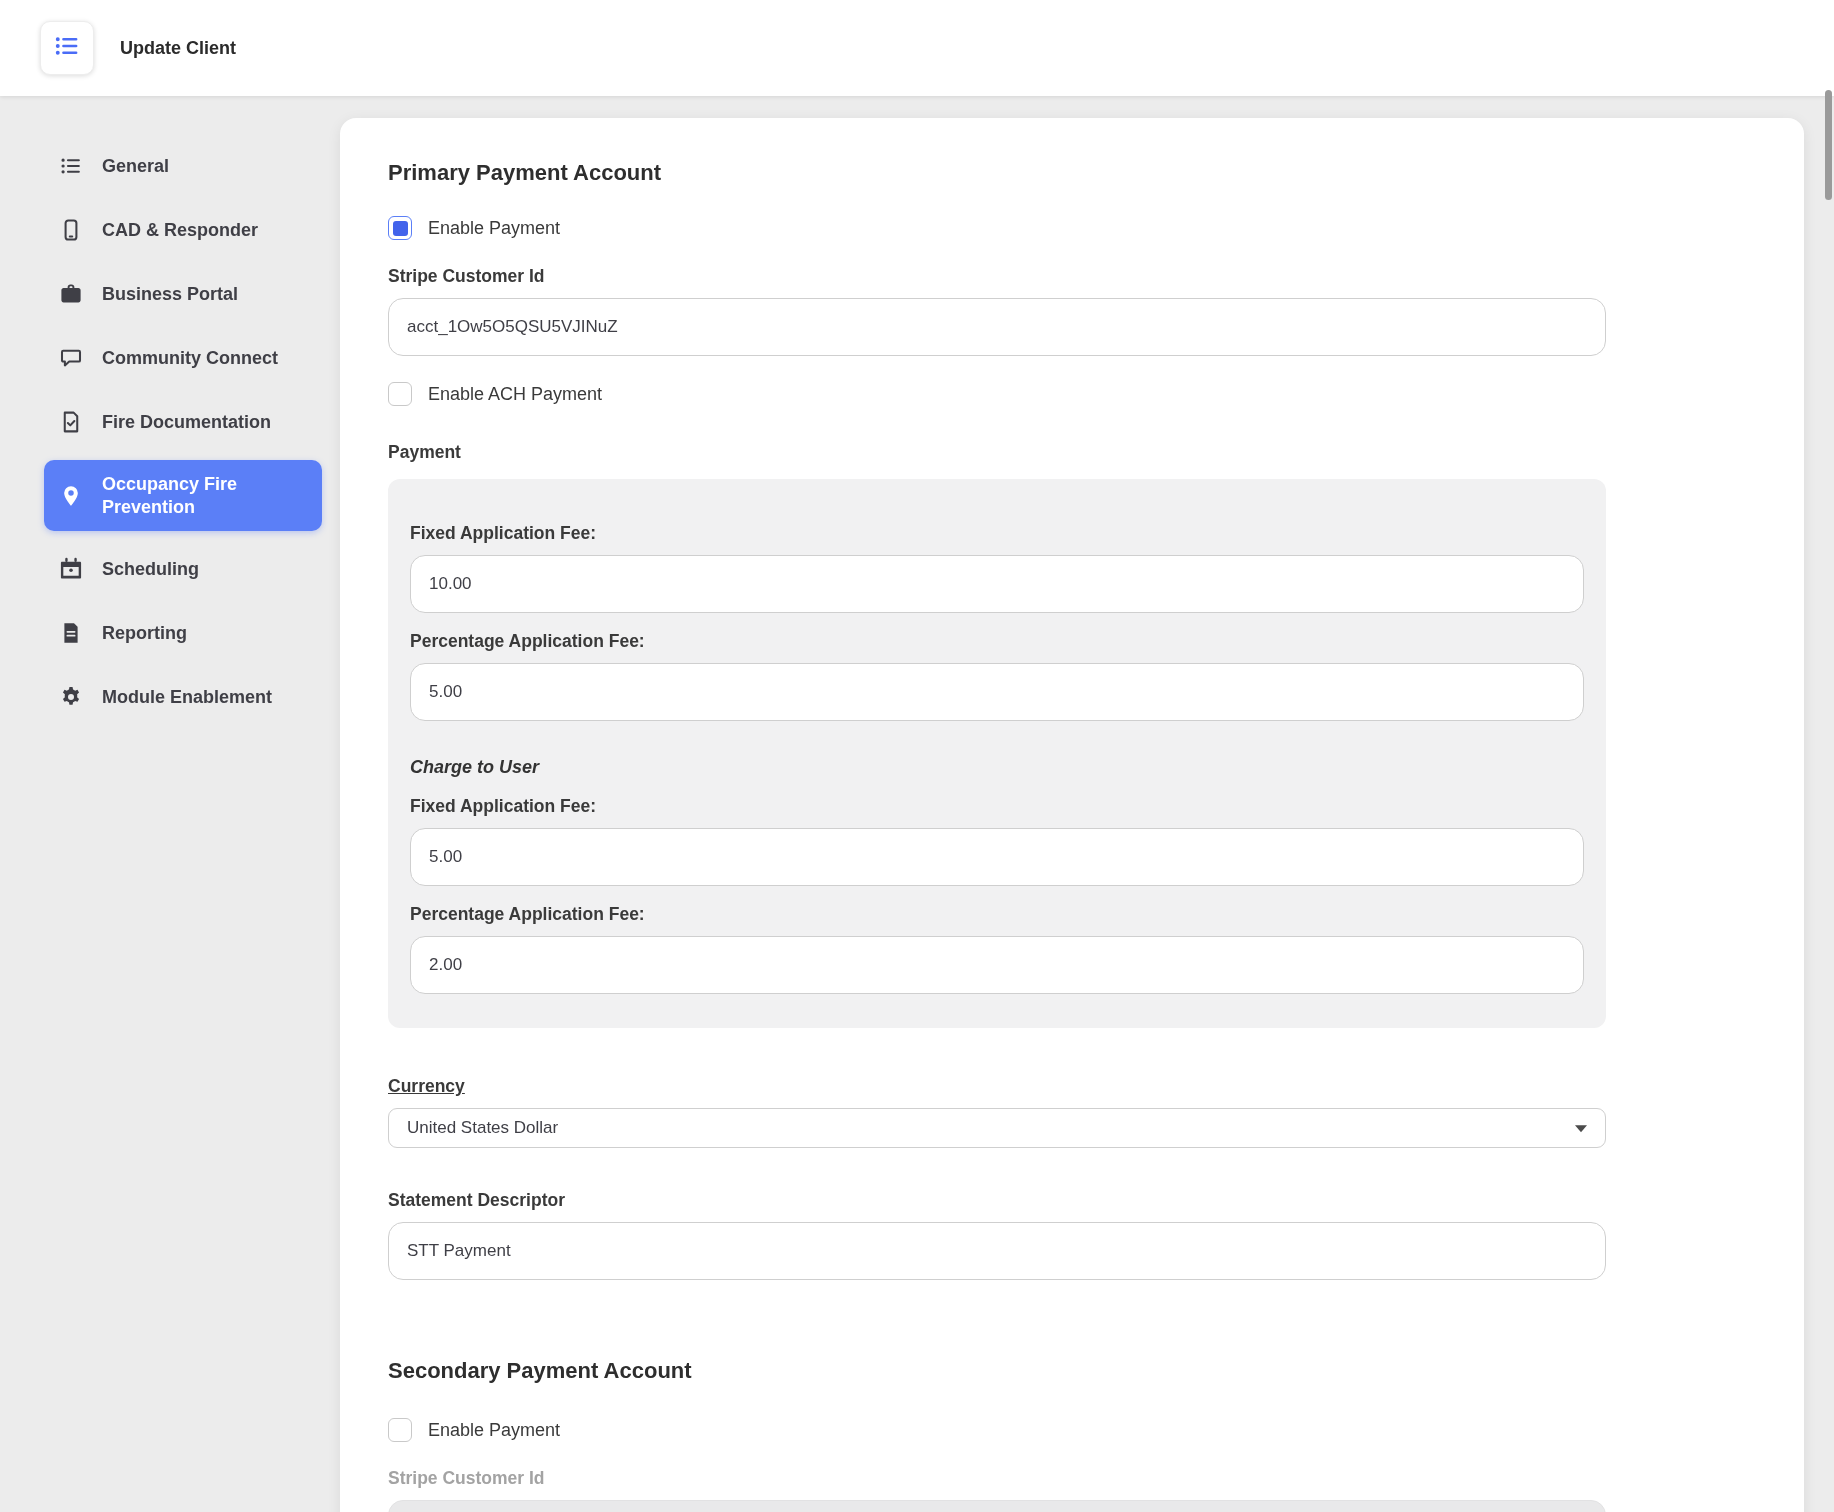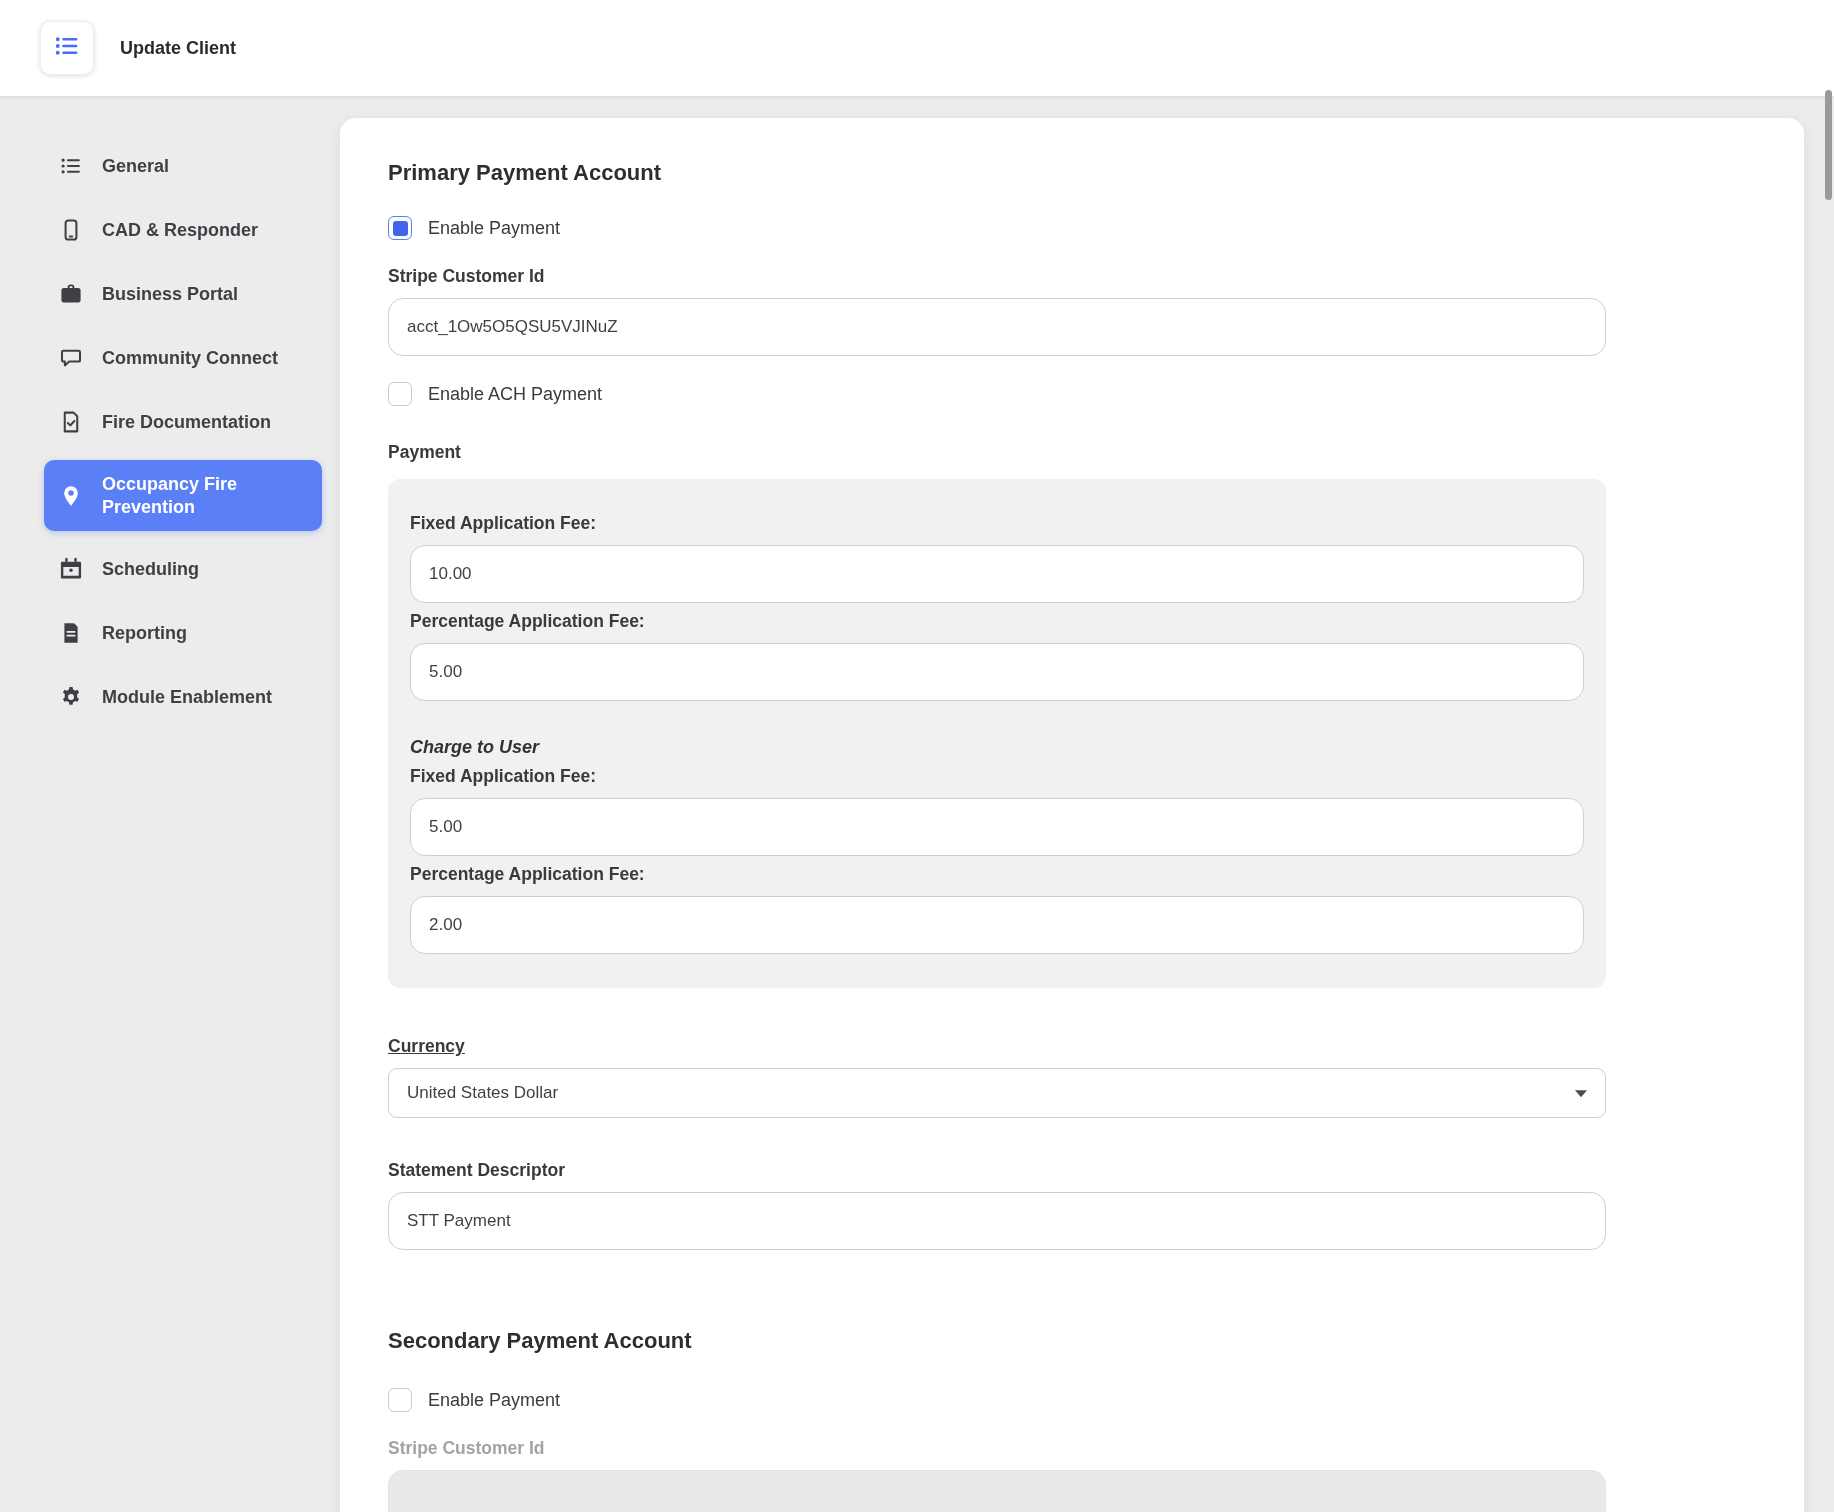--- a/index.html
+++ b/index.html
@@ -145,21 +145,21 @@
     outline: none;
   }
   .text-input.disabled {
     background: #e9e9ea;
     border-color: #e2e2e3;
   }
 
   
   .select {
     width: 100%;
-    height: 50px;
+    height: 40px;
     border: 1px solid #cfcfcf;
     border-radius: 9px;
     padding: 0 18px;
     font-size: 17px;
     color: #3f3f46;
     background: #ffffff;
     display: flex;
     align-items: center;
     position: relative;
     cursor: pointer;
@@ -181,21 +181,21 @@
     border-radius: 12px;
     padding: 26px 22px 34px 22px;
     margin-top: 16px;
   }
   .panel-subheading {
     font-size: 18px;
     font-weight: 700;
     color: #333;
   }
   .panel-subheading.second { margin-top: 36px; font-style: italic; }
-  .fee-panel .field-label { margin: 8px 0 11px 0; }
+  .fee-panel .field-label { margin: 18px 0 11px 0; }
 
   .secondary-heading {
     margin-top: 78px;
     margin-bottom: 34px;
   }
 
   .scroll-thumb {
     position: fixed;
     top: 90px;
     right: 2px;

